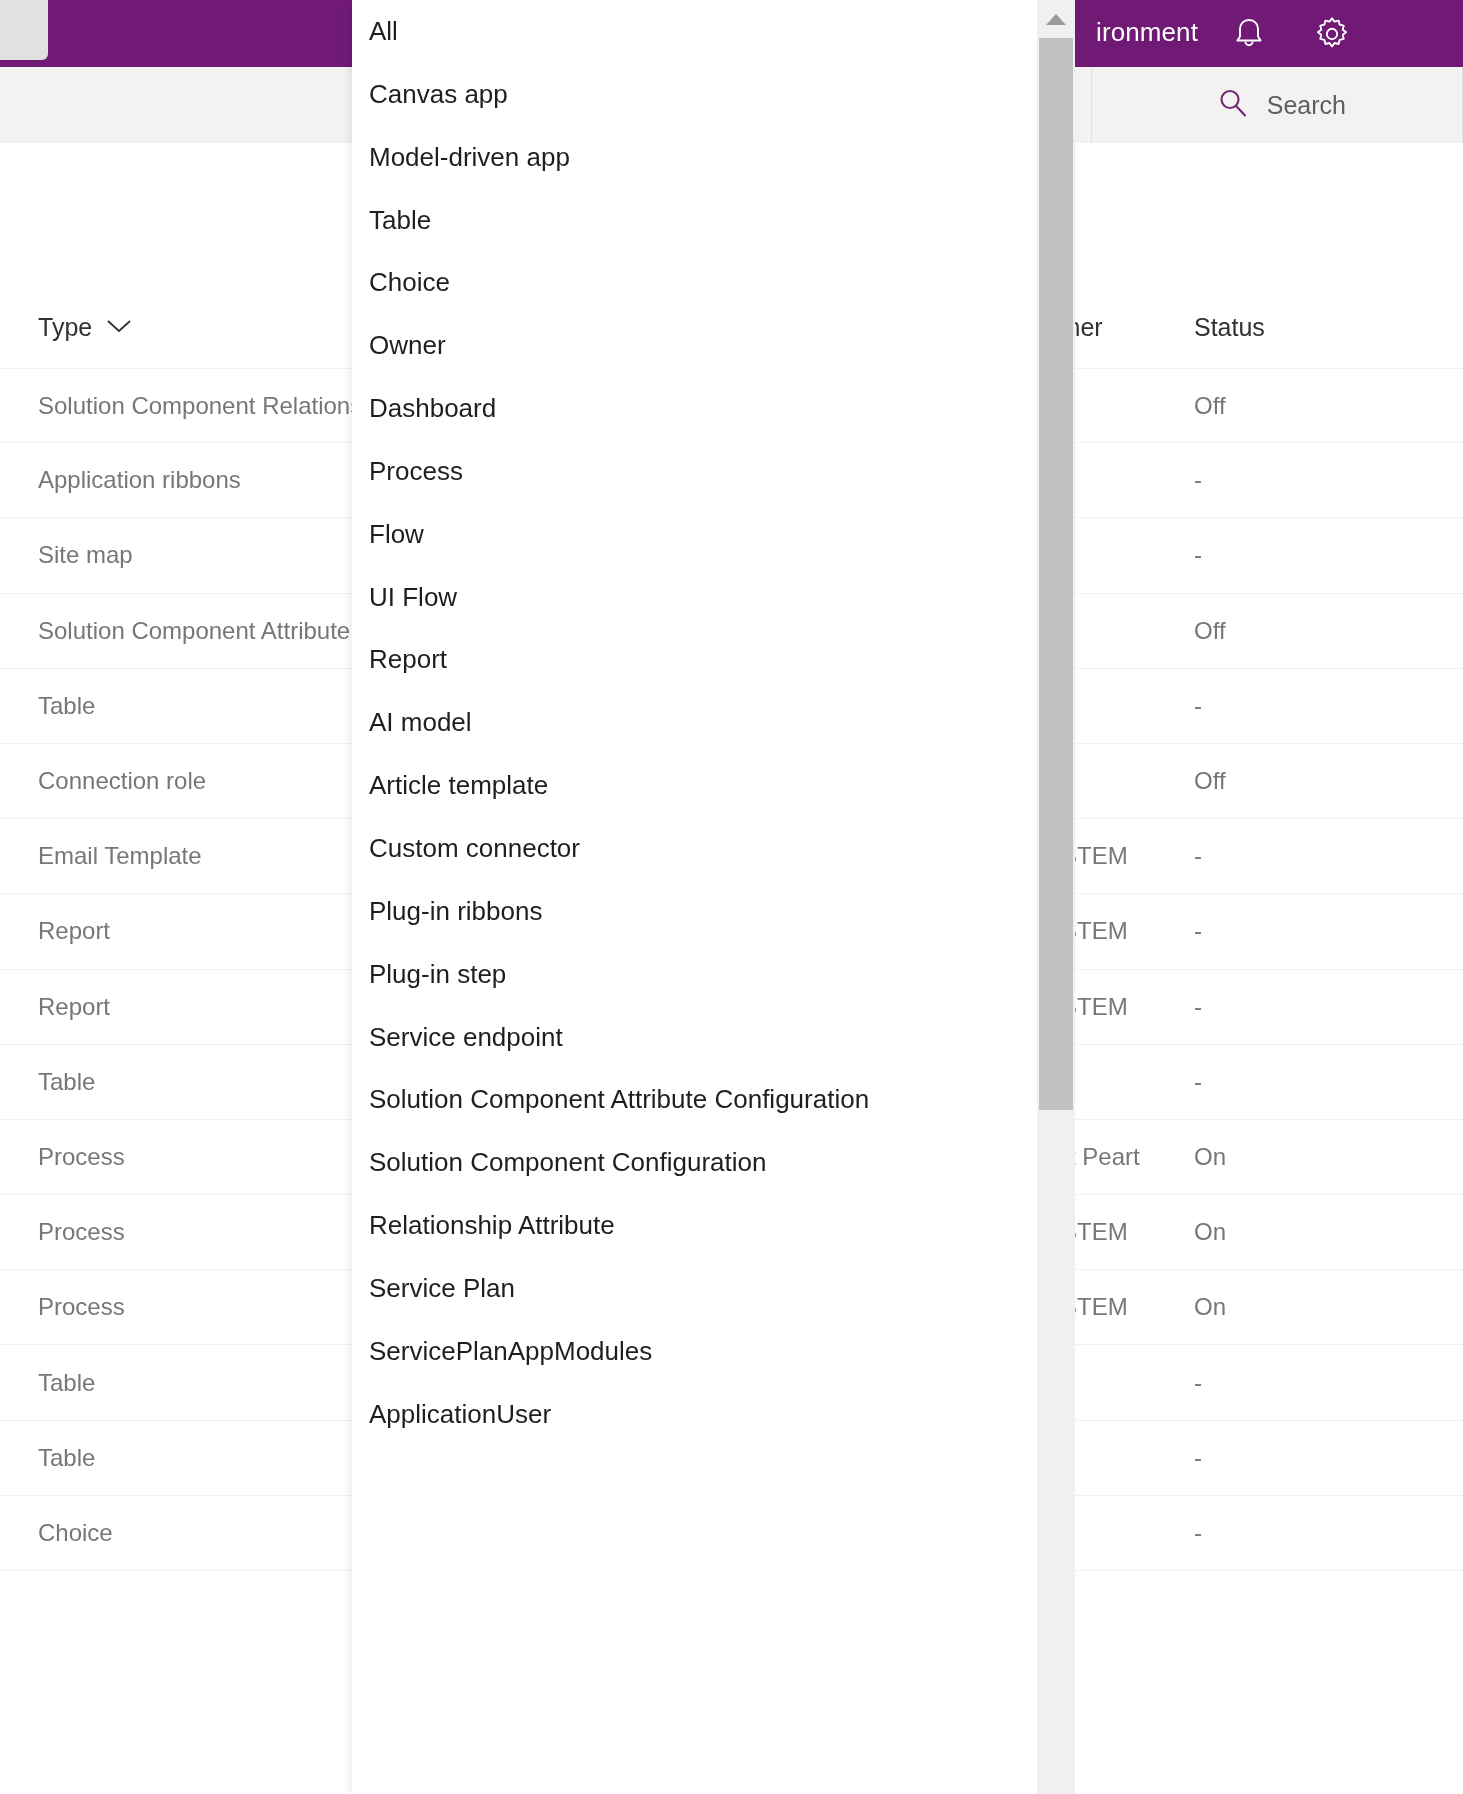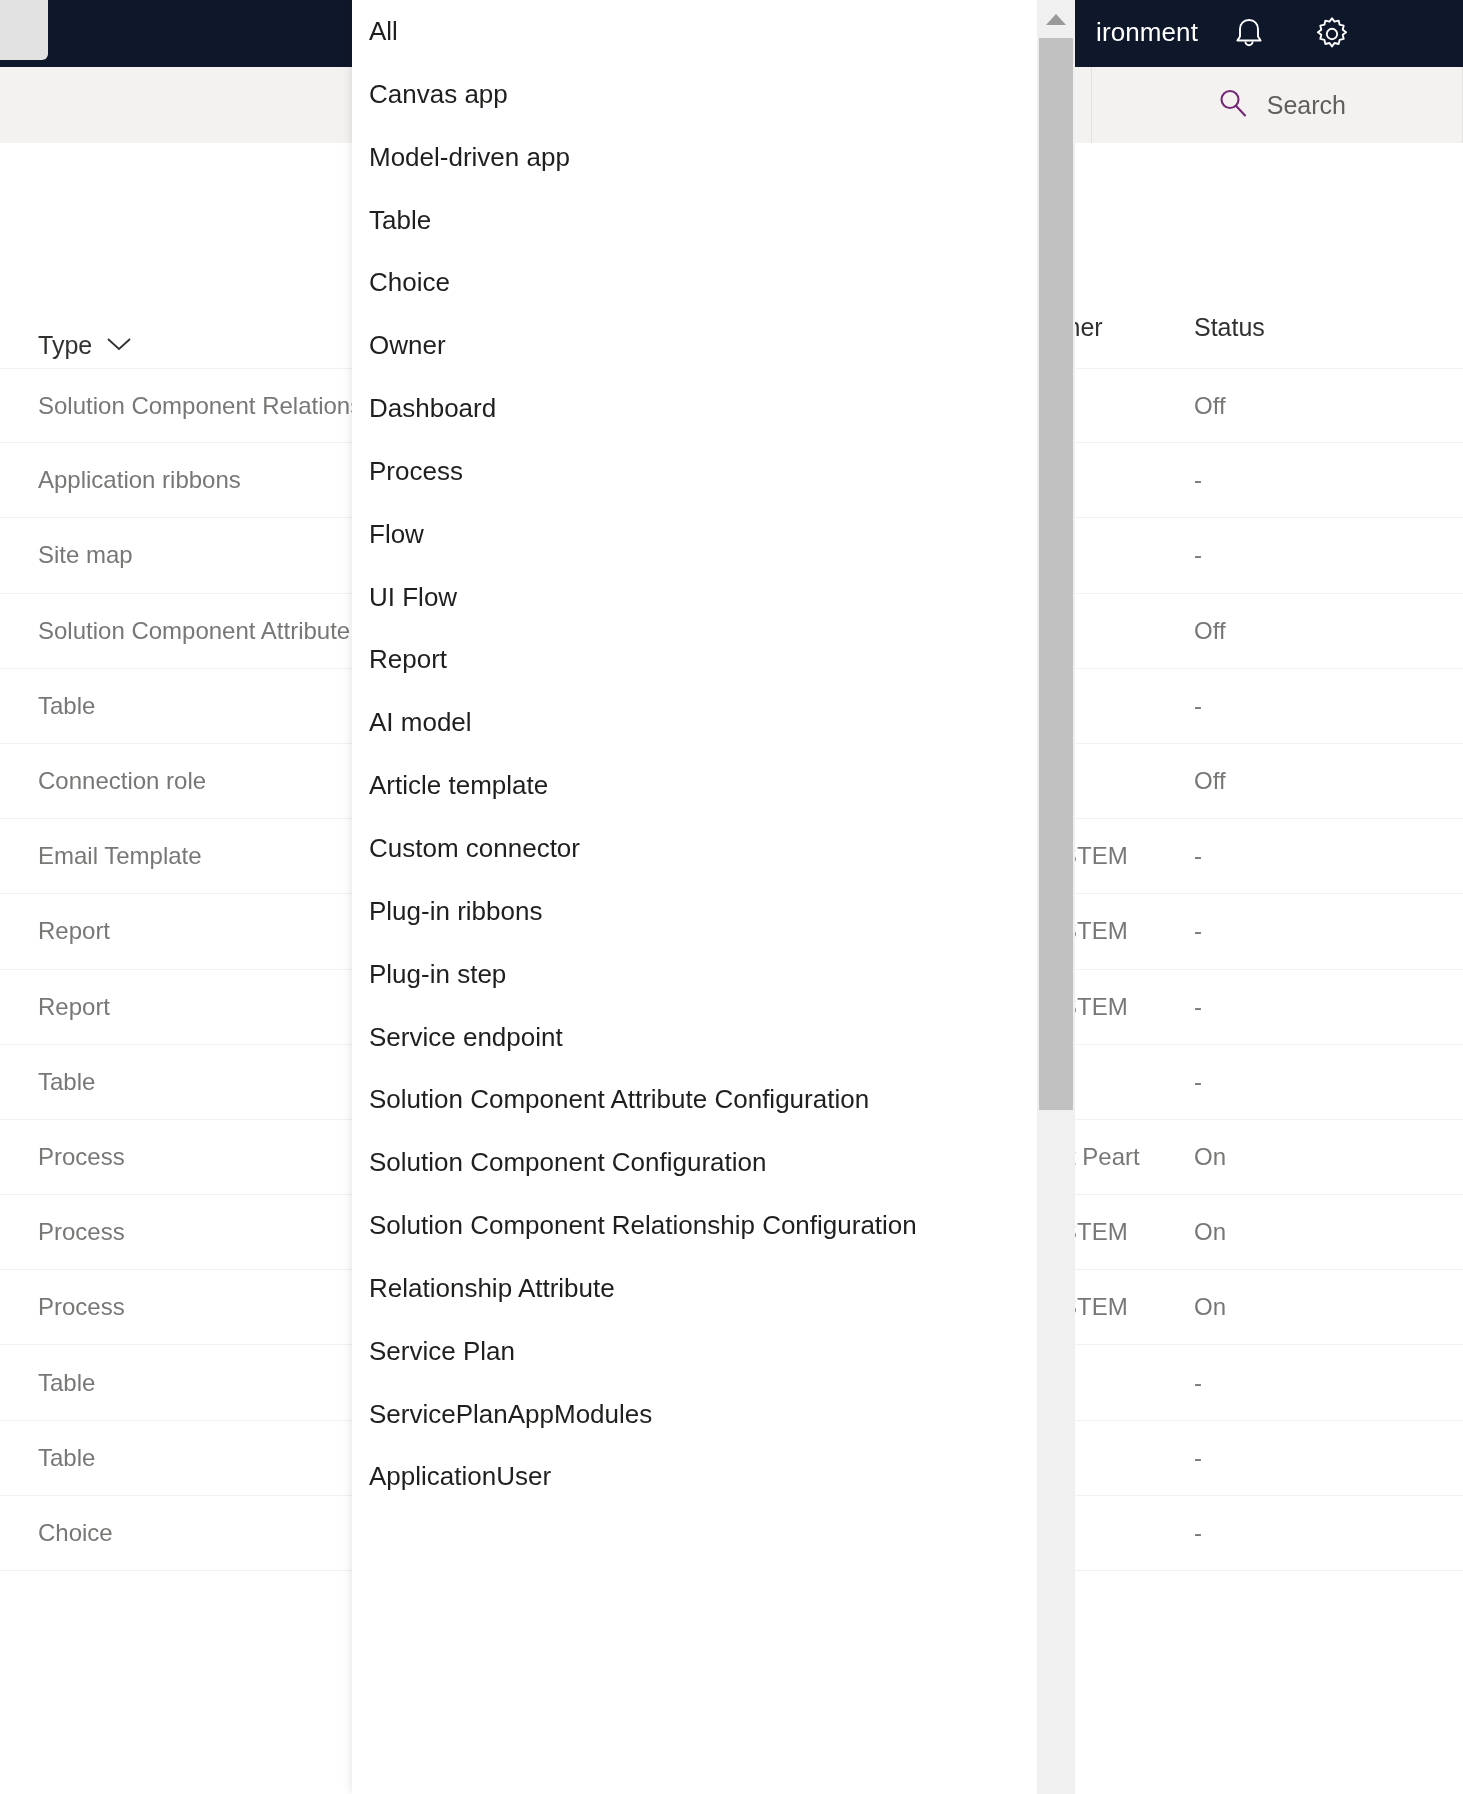--- a/index.html
+++ b/index.html
@@ -7,21 +7,21 @@
     width: 1463px; height: 1794px;
     font-family: "Liberation Sans", sans-serif;
     background: #ffffff;
     overflow: hidden;
   }
   #root { position: relative; width: 1463px; height: 1794px; }
 
   
   .app-header {
     position: absolute; left: 0; top: 0; width: 1463px; height: 67px;
-    background: #0f172a;
+    background: #701a75;
   }
   .app-tile {
     position: absolute; left: 0; top: 0; width: 48px; height: 60px;
     background: #e1e1e1; border-radius: 0 0 6px 0;
   }
   .env-label {
     position: absolute; right: 265px; top: 17px;
     color: #ffffff; font-size: 26px; letter-spacing: .1px;
     white-space: nowrap;
   }
@@ -51,21 +51,21 @@
   }
   .cmd-search-label { font-size: 25px; color: #605e5c; }
 
   
   .grid { position: absolute; left: 0; top: 143px; width: 1463px; height: 1651px; background: #fff; }
   .grid-head {
     position: absolute; left: 0; top: 0; width: 1463px; height: 225px;
   }
   .col-type-head {
     position: absolute; left: 38px; top: 170px;
-    display: flex; align-items: center; gap: 14px; margin-top: 18px;
+    display: flex; align-items: center; gap: 14px;
   }
   .col-head-text { font-size: 25px; color: #323130; }
   .col-owner-head { position: absolute; left: 1029px; top: 170px; }
   .col-status-head { position: absolute; left: 1194px; top: 170px; text-align: center; }
 
   .grid-rows { position: absolute; left: 0; top: 225px; width: 1463px; }
   .grid-row {
     position: relative; height: 75.2px; width: 1463px;
     border-bottom: 1px solid #f2f1f0;
   }
@@ -274,21 +274,20 @@
         <div class="flyout-item">UI Flow</div>
         <div class="flyout-item">Report</div>
         <div class="flyout-item">AI model</div>
         <div class="flyout-item">Article template</div>
         <div class="flyout-item">Custom connector</div>
         <div class="flyout-item">Plug-in ribbons</div>
         <div class="flyout-item">Plug-in step</div>
         <div class="flyout-item">Service endpoint</div>
         <div class="flyout-item">Solution Component Attribute Configuration</div>
         <div class="flyout-item">Solution Component Configuration</div>
-        <div class="flyout-item">Solution Component Relationship Configuration</div>
         <div class="flyout-item">Relationship Attribute</div>
         <div class="flyout-item">Service Plan</div>
         <div class="flyout-item">ServicePlanAppModules</div>
         <div class="flyout-item">ApplicationUser</div>
       </div>
   </div>
 
   <div class="sb-track"></div>
   <div class="sb-arrow-up">
     <svg width="22" height="13" viewBox="0 0 22 13">

